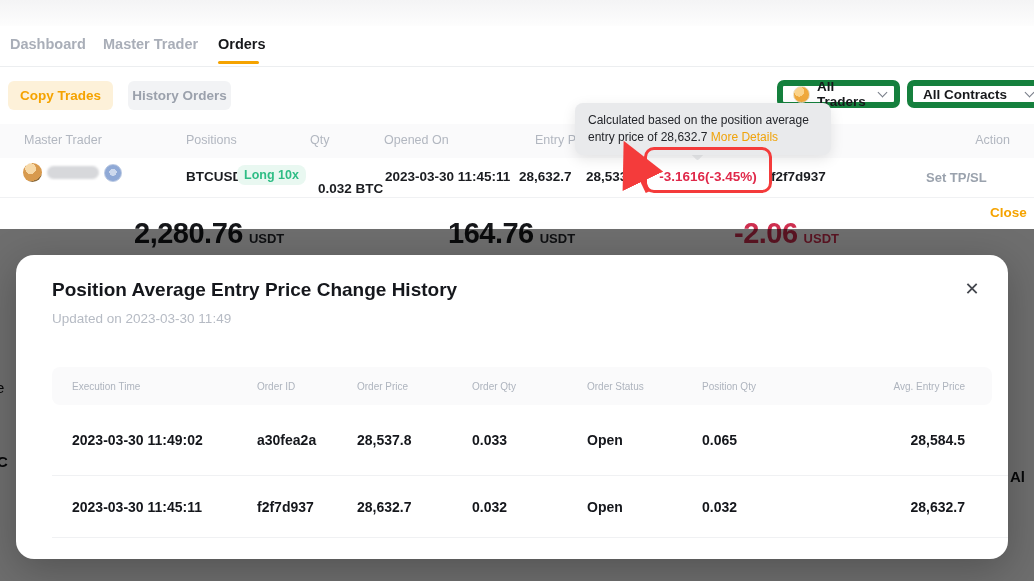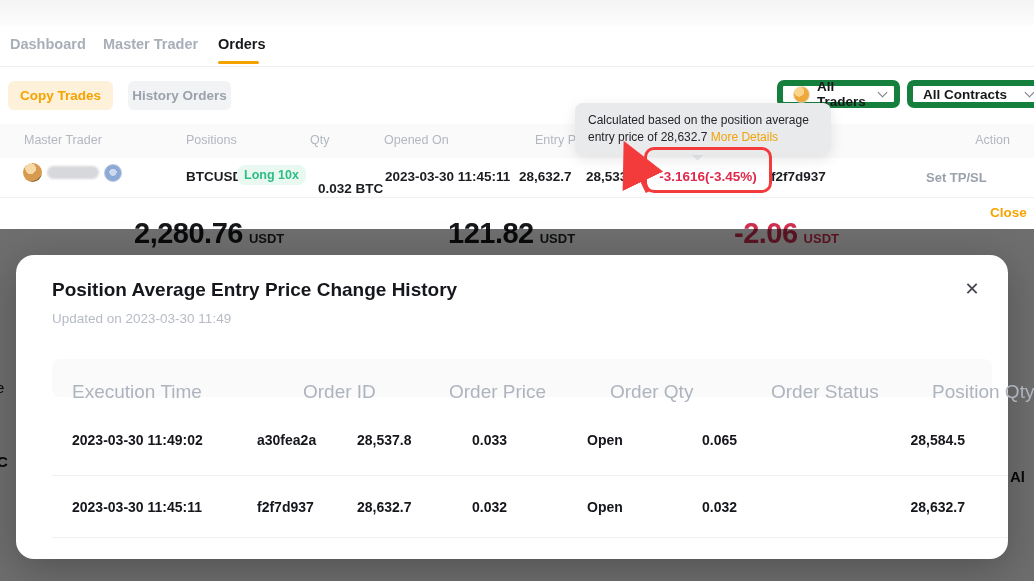--- a/index.html
+++ b/index.html
@@ -83,22 +83,22 @@
   
   .modal { left:16px; top:255px; width:992px; height:304px; background:#fff; border-radius:18px;
     z-index:20; box-shadow:0 10px 40px rgba(0,0,0,0.25); }
   .modal-title { left:36px; top:24px; font-size:19px; font-weight:800; color:#15171c; }
   .modal-close { top:20px; right:22px; width:28px; height:28px; display:flex; align-items:center;
     justify-content:center; font-size:18px; color:#44474e; cursor:pointer; }
   .modal-sub { left:36px; top:56px; font-size:13.5px; color:#b6bbc4; }
   .mgrid { display:grid; grid-template-columns:185px 100px 115px 115px 115px 140px 1fr;
     align-items:center; padding:0 27px 0 20px; }
   .mgrid > :last-child { text-align:right; }
-  .mhead { left:36px; top:104px; width:940px; height:38px; background:#fafafb; border-radius:8px;
-    font-size:19px; color:#aeb4be;gap:46px; }
+  .mhead { left:36px; top:112px; width:940px; height:38px; background:#fafafb; border-radius:8px;
+    font-size:10px; color:#aeb4be; }
   .mrow { left:36px; width:940px; font-size:14px; font-weight:700; color:#15171c; }
   .mrow1 { top:150px; height:70px; }
   .mrow2 { top:221px; height:61px; }
   .mdiv { left:36px; width:956px; height:1px; background:#f0f1f3; }
 </style>
 </head>
 <body>
 
 <div id="screen">
 
@@ -158,21 +158,21 @@
       </marker>
     </defs>
     <path d="M50 64 L31 24" stroke="#f43b3b" stroke-width="5" fill="none" marker-end="url(#ah)"></path>
   </svg>
 
   <div class="abs stat" style="left:134px;">
     <span class="v">2,280.76</span>
     <span class="u">USDT</span>
   </div>
   <div class="abs stat" style="left:448px;">
-    <span class="v">121.82</span>
+    <span class="v">164.76</span>
     <span class="u">USDT</span>
   </div>
   <div class="abs stat neg" style="left:734px;">
     <span class="v">-2.06</span>
     <span class="u">USDT</span>
   </div>
 
   <div class="abs fragment" style="left:-4px;top:379px;font-weight:400;">e</div>
   <div class="abs fragment" style="left:-3px;top:453px;">C</div>
   <div class="abs fragment" style="left:1010px;top:468px;">Al</div>

